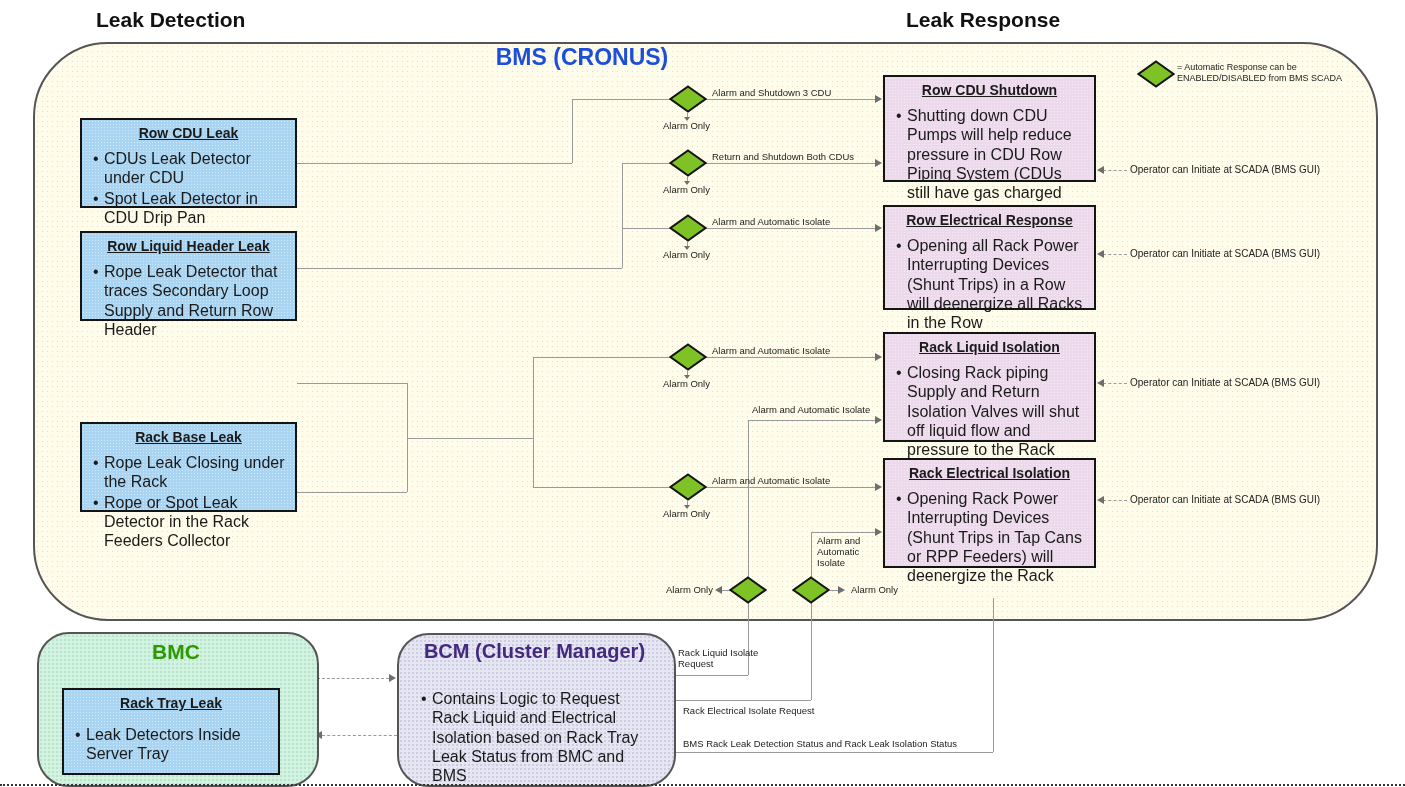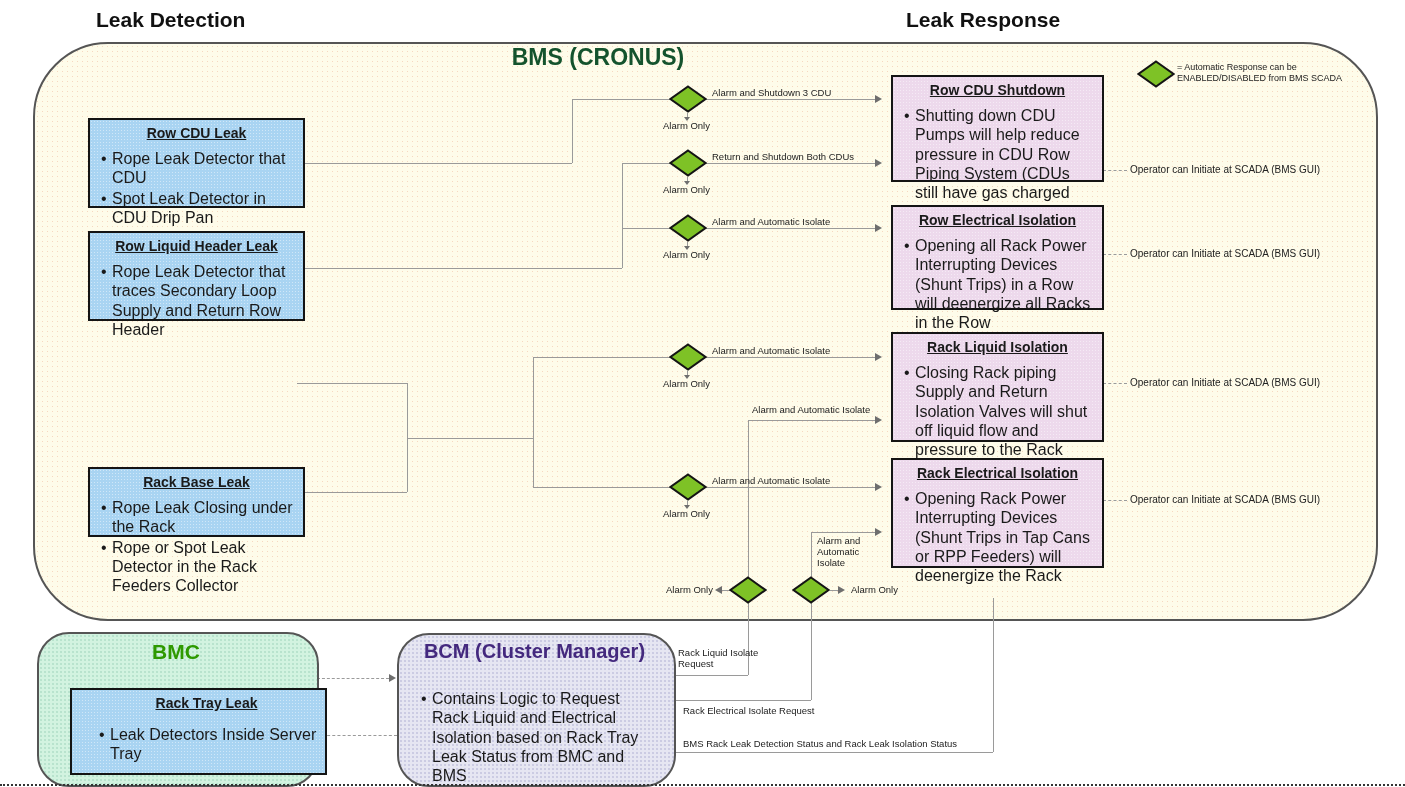--- a/index.html
+++ b/index.html
@@ -6,40 +6,40 @@
   #canvas{position:relative;width:1405px;height:787px;background:#fff;overflow:hidden;
           font-family:"Liberation Sans",sans-serif;color:#1a1a1a;}
 
   .hdr{position:absolute;font-size:21px;font-weight:600;color:#111;white-space:nowrap;}
 
   
   .bms{position:absolute;left:33px;top:42px;width:1341px;height:575px;
        border:2px solid #555;border-radius:75px;background-color:#FEFCEA;
        background-image:radial-gradient(circle,rgba(235,160,125,.38) .7px,transparent .8px);
        background-size:5px 5px;}
-  .bms-title{position:absolute;left:473px;top:44px;width:250px;text-align:center;
-       font-size:23px;font-weight:700;color:#14532d;}
+  .bms-title{position:absolute;left:457px;top:44px;width:250px;text-align:center;
+       font-size:23px;font-weight:700;color:#1d4ed8;}
   .bmc{position:absolute;left:37px;top:632px;width:278px;height:151px;
        border:2px solid #555;border-radius:32px;background-color:#D2F3E0;
        background-image:radial-gradient(circle,rgba(120,190,160,.3) .7px,transparent .8px);
        background-size:4px 4px;}
   .bmc-title{position:absolute;left:37px;top:640px;width:278px;text-align:center;
        font-size:21px;font-weight:700;color:#2E9900;}
   .bcm{position:absolute;left:397px;top:633px;width:275px;height:150px;
        border:2px solid #555;border-radius:32px;background-color:#E6E6F2;
        background-image:radial-gradient(circle,rgba(130,130,185,.28) .7px,transparent .8px);
        background-size:4px 4px;}
   .bcm-title{position:absolute;left:397px;top:640px;width:275px;text-align:center;
        font-size:20px;font-weight:700;color:#44297E;}
   .bcm-body{position:absolute;left:410px;top:688px;width:248px;}
 
   
   .pbox{position:absolute;border:2px solid #141414;box-sizing:border-box;
         background-image:radial-gradient(circle,rgba(255,255,255,.45) .6px,transparent .7px);
-        background-size:3px 3px;margin-left:8px;}
+        background-size:3px 3px;}
   .det{left:80px;width:217px;background-color:#A9D4F2;}
   .res{left:883px;width:213px;background-color:#EDD9EC;}
   .box-title{text-align:center;text-decoration:underline;font-size:14px;font-weight:600;
         margin:5px 4px 8px 4px;}
   .bullet{position:relative;padding-left:13px;margin:1px 6px 1px 9px;font-size:16px;line-height:1.21;}
   .bullet::before{content:"\2022";position:absolute;left:2px;}
 
   
   .hl{position:absolute;border-top:1px solid #9a9a9a;height:0;}
   .vl{position:absolute;border-left:1px solid #9a9a9a;width:0;}
@@ -123,39 +123,39 @@
   <div class="al" style="left:1097px;top:166px;"></div>
   <div class="hl dash" style="left:1103px;top:254px;width:24px;"></div>
   <div class="al" style="left:1097px;top:250px;"></div>
   <div class="hl dash" style="left:1103px;top:383px;width:24px;"></div>
   <div class="al" style="left:1097px;top:379px;"></div>
   <div class="hl dash" style="left:1103px;top:500px;width:24px;"></div>
   <div class="al" style="left:1097px;top:496px;"></div>
 
   <div class="pbox det" style="top:118px;height:90px;">
     <div class="box-title">Row CDU Leak</div>
-    <div class="bullet">Rope Leak Detector that CDU</div>
+    <div class="bullet">CDUs Leak Detector under CDU</div>
     <div class="bullet">Spot Leak Detector in CDU Drip Pan</div>
   </div>
   <div class="pbox det" style="top:231px;height:90px;">
     <div class="box-title">Row Liquid Header Leak</div>
     <div class="bullet">Rope Leak Detector that traces Secondary Loop Supply and Return Row Header</div>
   </div>
-  <div class="pbox det" style="top:467px;height:70px;">
+  <div class="pbox det" style="top:422px;height:90px;">
     <div class="box-title">Rack Base Leak</div>
     <div class="bullet">Rope Leak Closing under the Rack</div>
     <div class="bullet">Rope or Spot Leak Detector in the Rack Feeders Collector</div>
   </div>
 
   <div class="pbox res" style="top:75px;height:107px;">
     <div class="box-title">Row CDU Shutdown</div>
     <div class="bullet">Shutting down CDU Pumps will help reduce pressure in CDU Row Piping System (CDUs still have gas charged pressure vessels)</div>
   </div>
   <div class="pbox res" style="top:205px;height:105px;">
-    <div class="box-title">Row Electrical Isolation</div>
+    <div class="box-title">Row Electrical Response</div>
     <div class="bullet">Opening all Rack Power Interrupting Devices (Shunt Trips) in a Row will deenergize all Racks in the Row</div>
   </div>
   <div class="pbox res" style="top:332px;height:110px;">
     <div class="box-title">Rack Liquid Isolation</div>
     <div class="bullet">Closing Rack piping Supply and Return Isolation Valves will shut off liquid flow and pressure to the Rack</div>
   </div>
   <div class="pbox res" style="top:458px;height:110px;">
     <div class="box-title">Rack Electrical Isolation</div>
     <div class="bullet">Opening Rack Power Interrupting Devices (Shunt Trips in Tap Cans or RPP Feeders) will deenergize the Rack</div>
   </div>
@@ -217,21 +217,21 @@
     <div>ENABLED/DISABLED from BMS SCADA</div>
   </div>
 
   <div class="oplabel" style="left:1130px;top:164px;">Operator can Initiate at SCADA (BMS GUI)</div>
   <div class="oplabel" style="left:1130px;top:248px;">Operator can Initiate at SCADA (BMS GUI)</div>
   <div class="oplabel" style="left:1130px;top:377px;">Operator can Initiate at SCADA (BMS GUI)</div>
   <div class="oplabel" style="left:1130px;top:494px;">Operator can Initiate at SCADA (BMS GUI)</div>
 
   <div class="bmc"></div>
   <div class="bmc-title">BMC</div>
-  <div class="pbox" style="left:62px;top:688px;width:257px;height:87px;background-color:#A9D4F2;padding-left:16px;">
+  <div class="pbox" style="left:62px;top:688px;width:218px;height:87px;background-color:#A9D4F2;">
     <div class="box-title">Rack Tray Leak</div>
     <div class="bullet" style="margin-top:14px;">Leak Detectors Inside Server Tray</div>
   </div>
 
   <div class="bcm"></div>
   <div class="bcm-title">BCM (Cluster Manager)</div>
   <div class="bcm-body">
     <div class="bullet">Contains Logic to Request Rack Liquid and Electrical Isolation based on Rack Tray Leak Status from BMC and BMS</div>
   </div>
 

